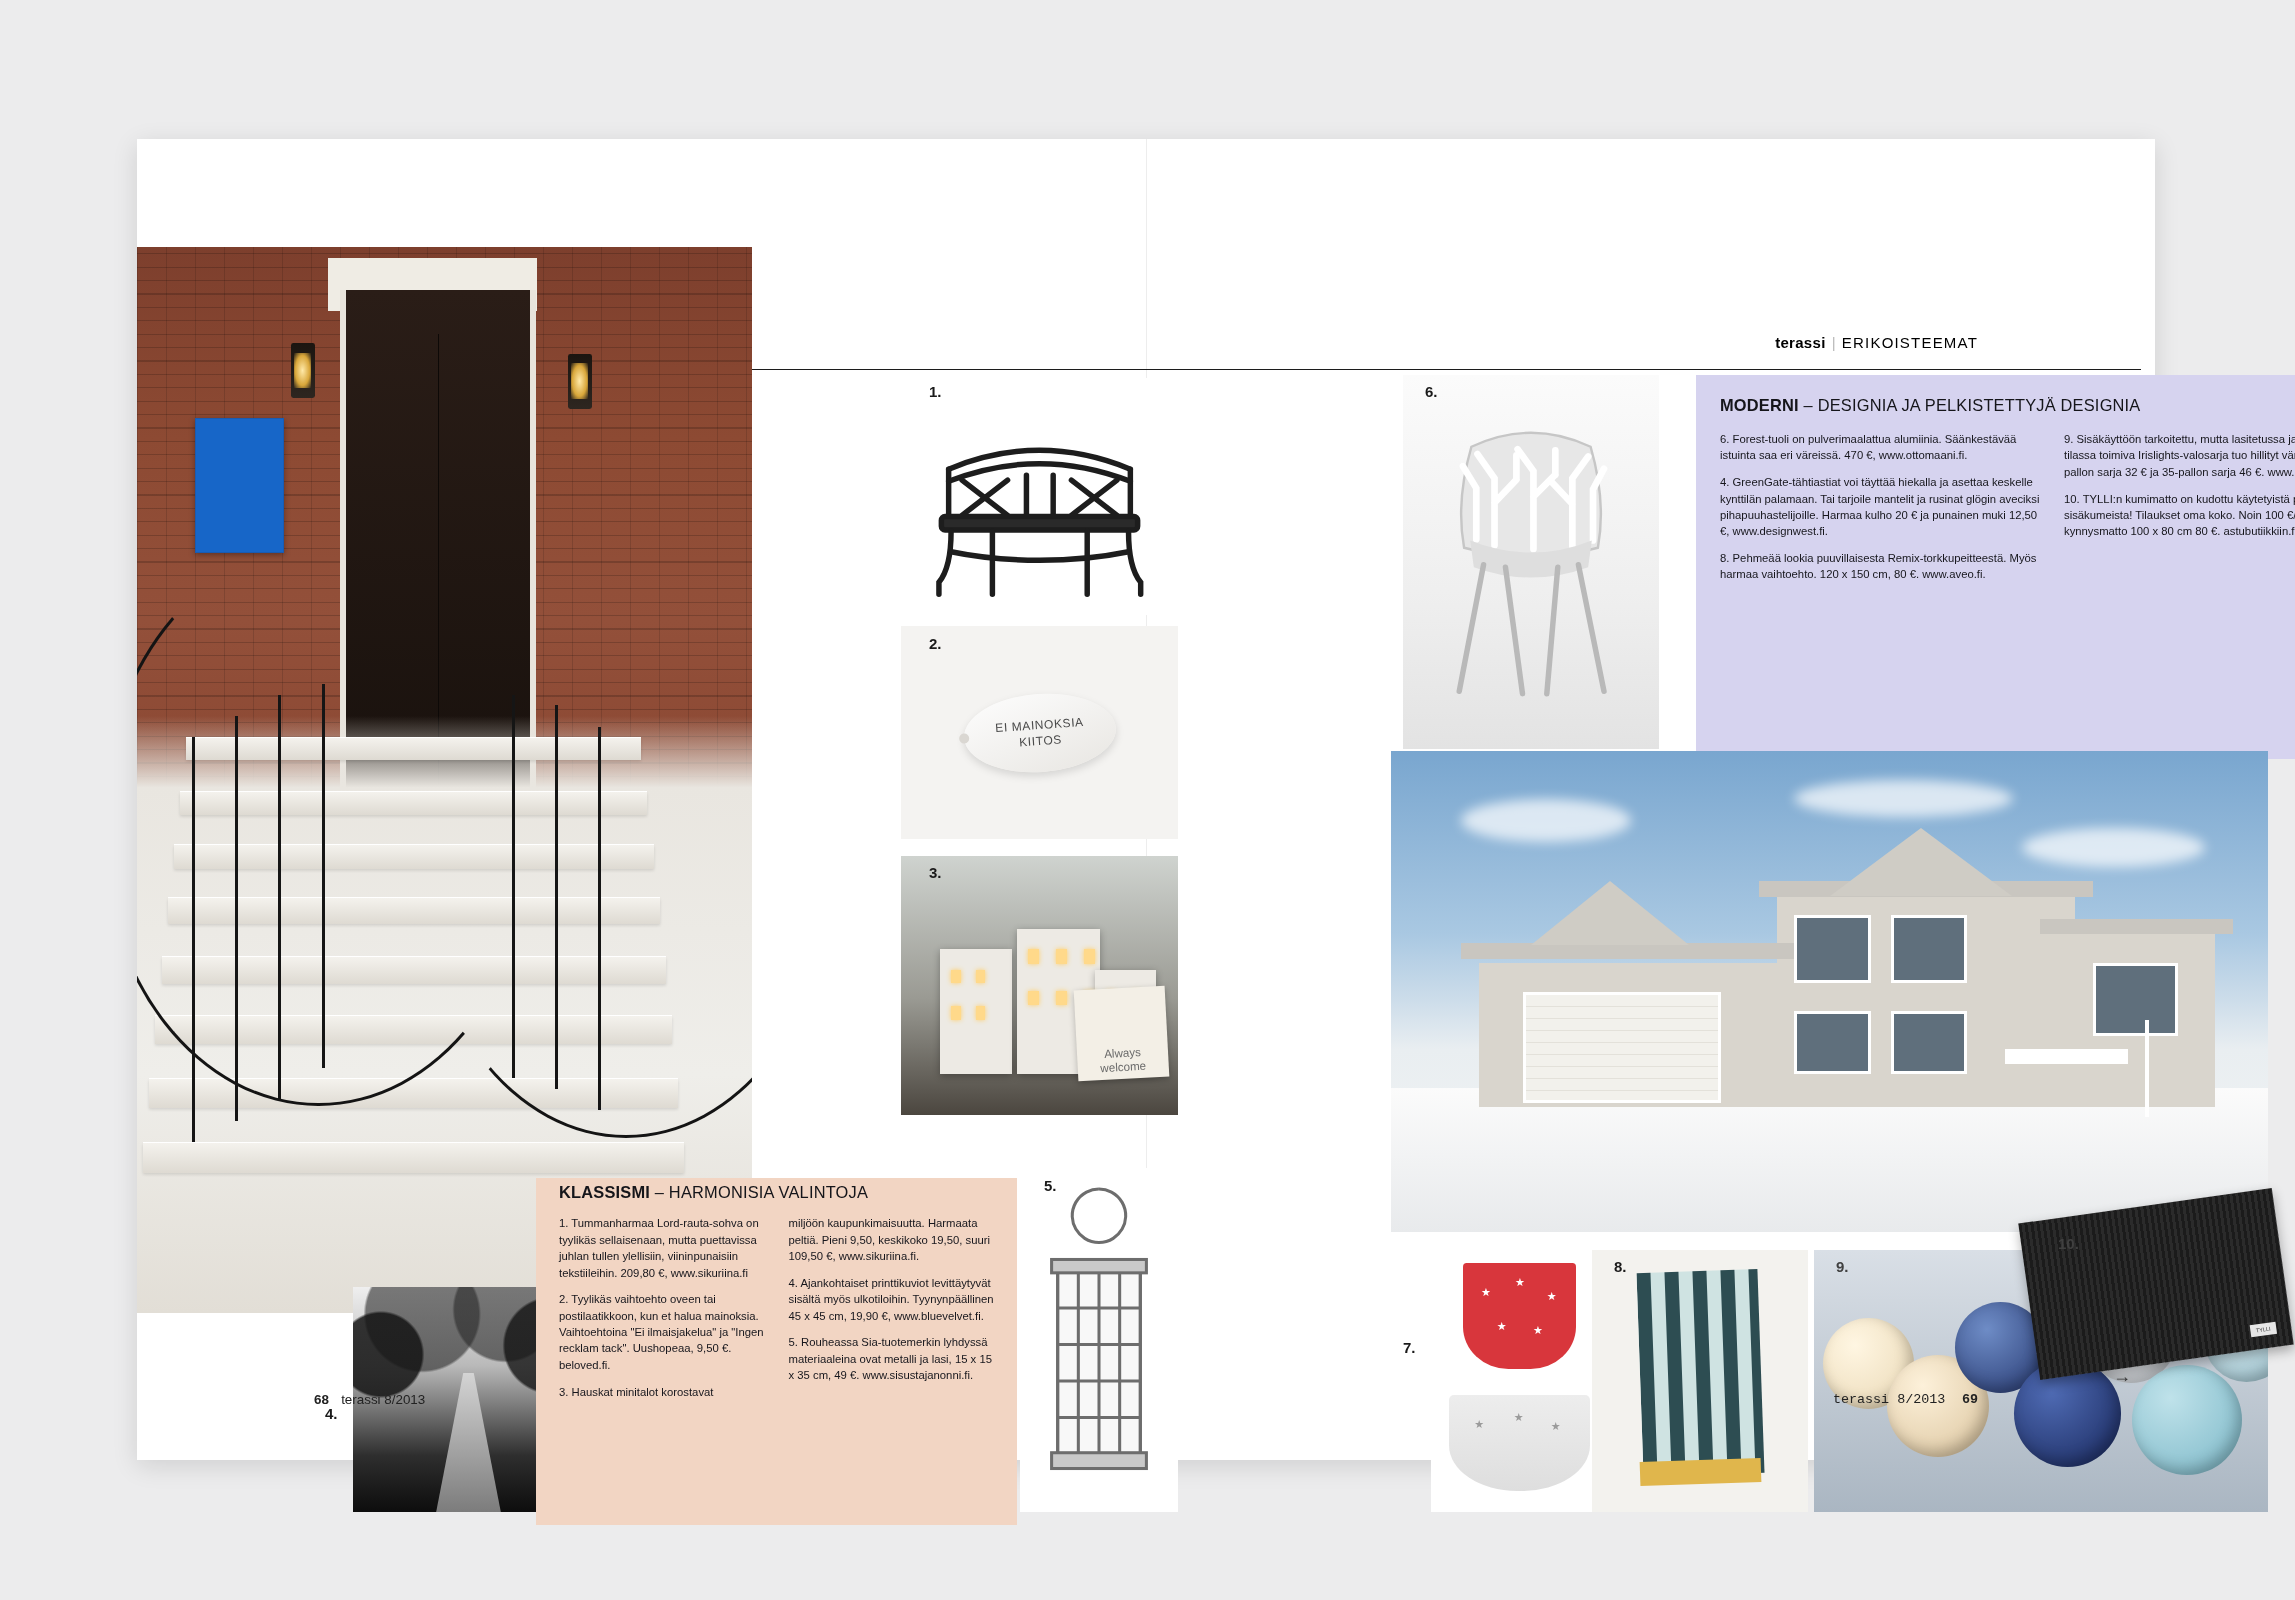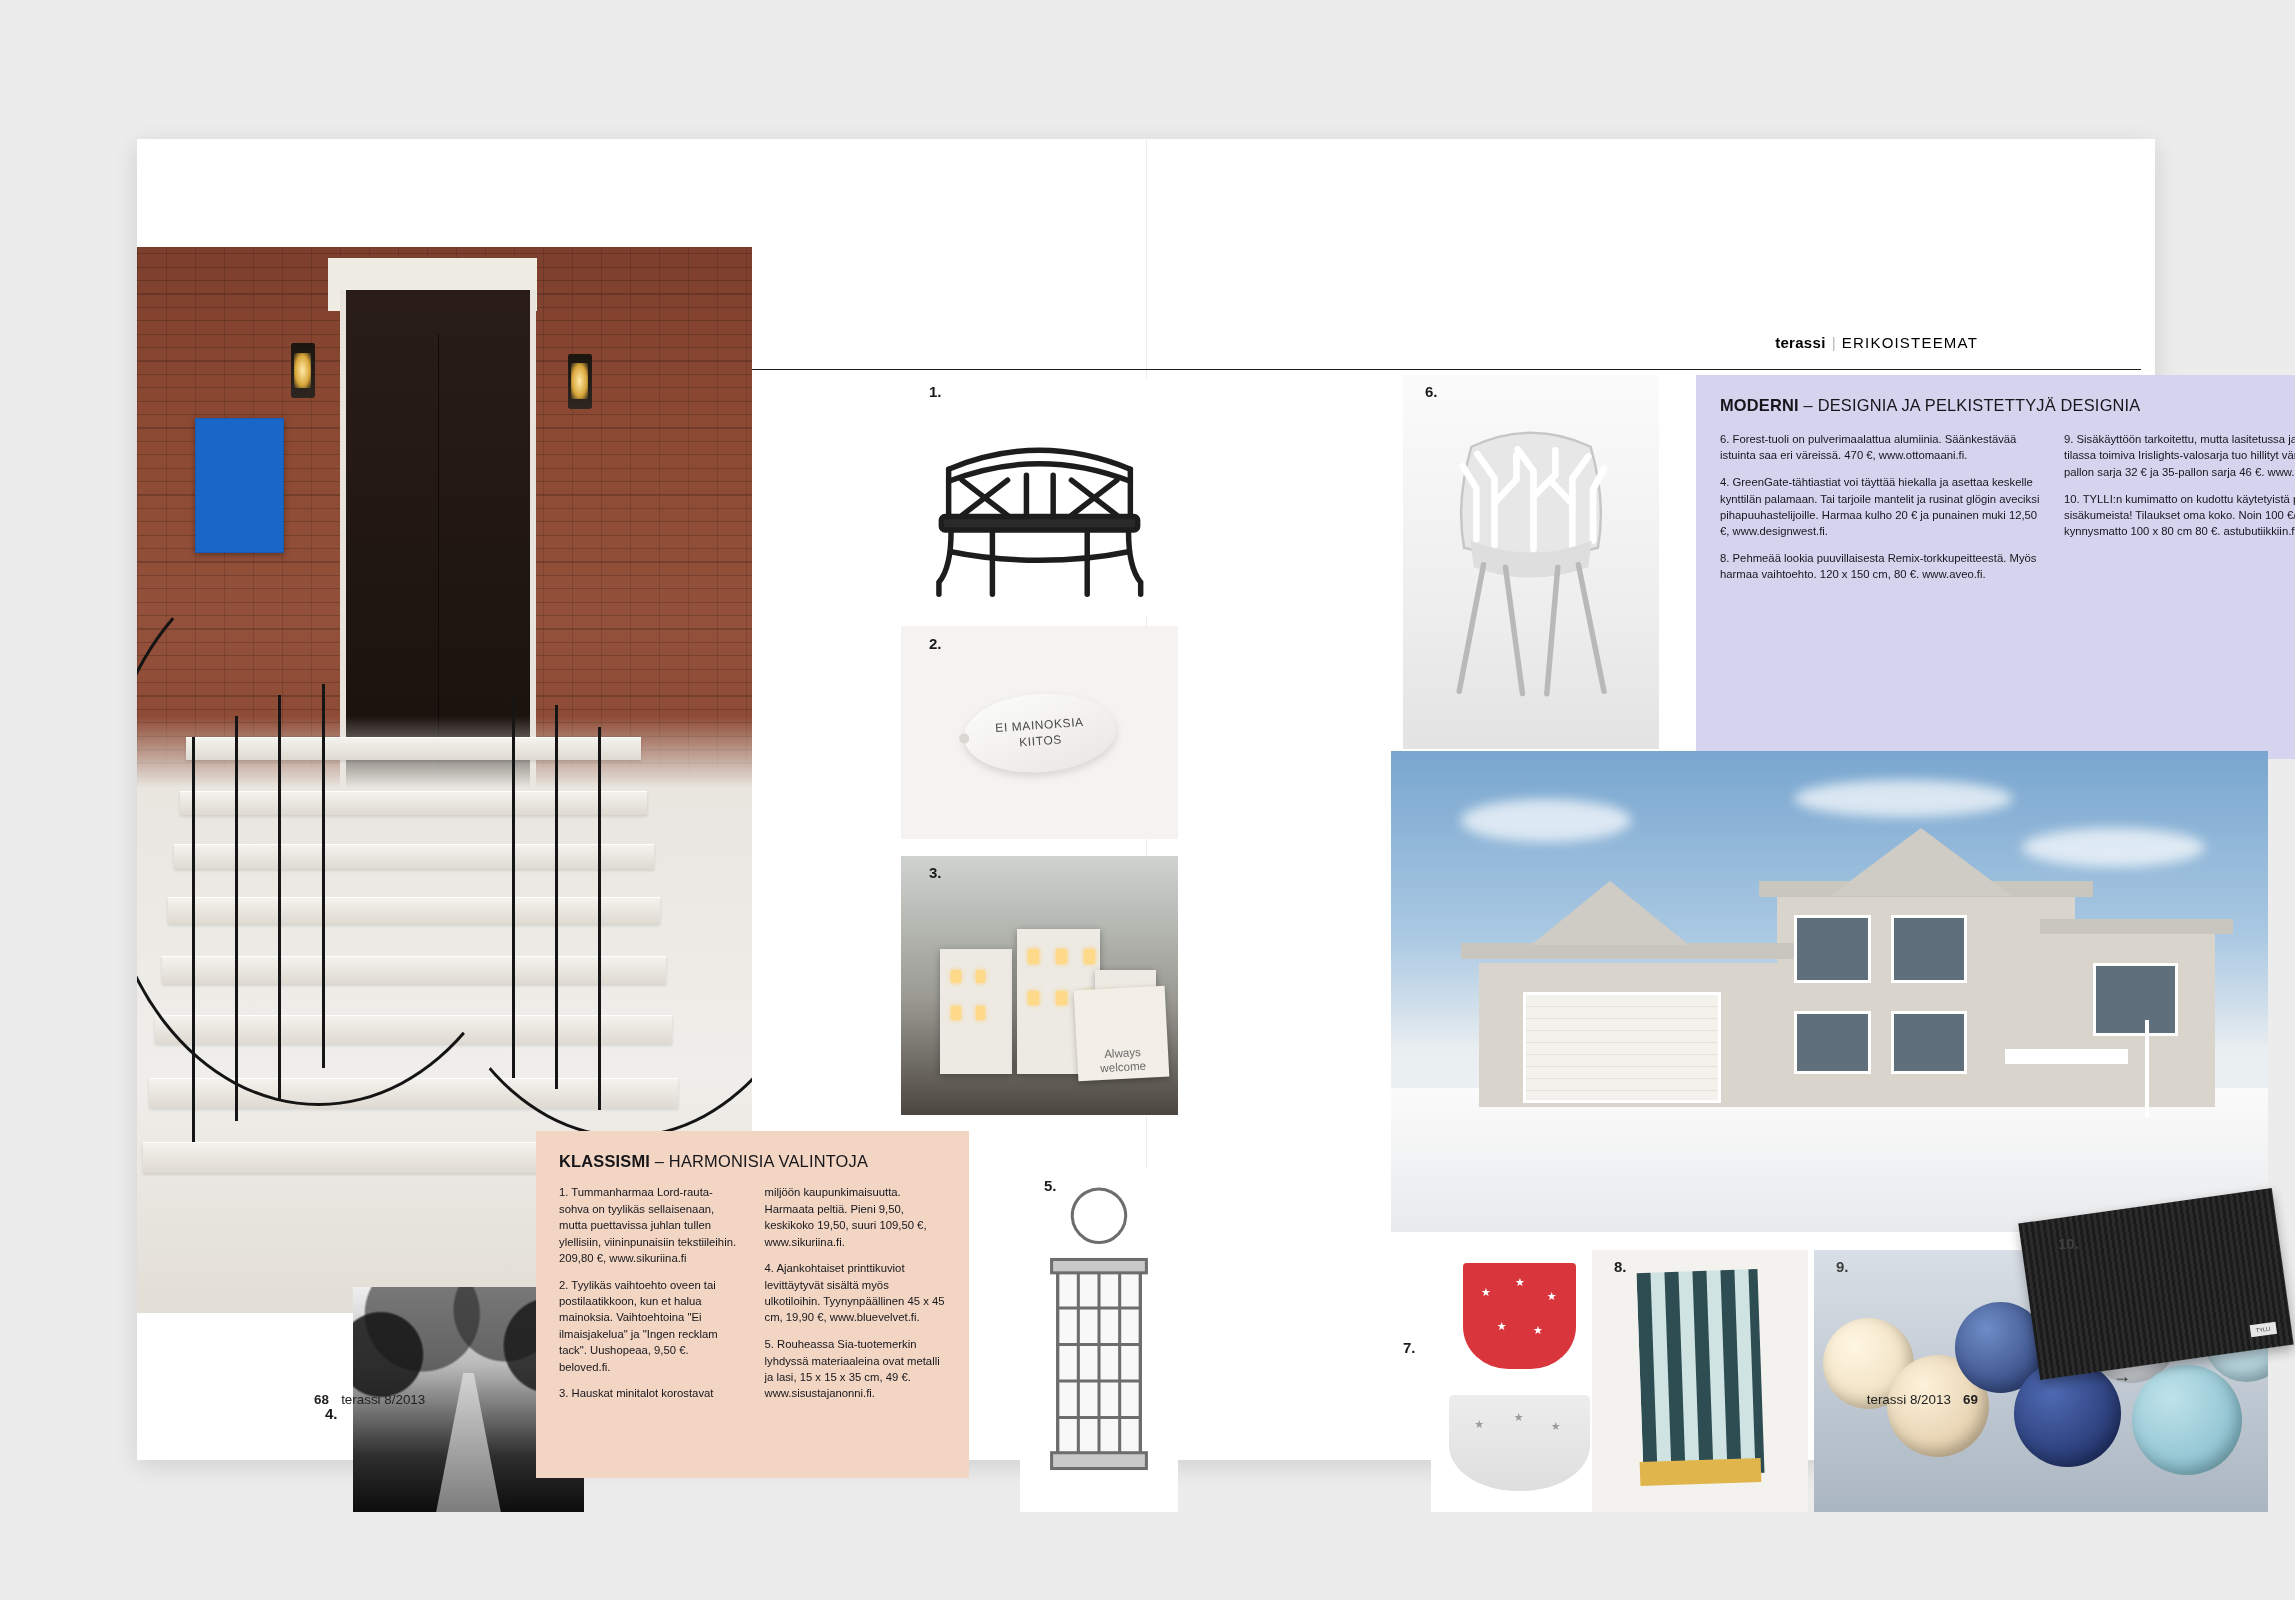--- a/index.html
+++ b/index.html
@@ -308,21 +308,21 @@
     <div class="always" style="white-space:pre-line;">Always
 welcome</div>
   </div>
 
   <div class="num" style="left:188px;top:1266px;">4.</div>
   <div class="ph" id="pillow" style="left:216px;top:1148px;width:231px;height:225px;">
     <div class="road"></div>
     <div class="trees"></div>
   </div>
 
-  <div class="panel classic" style="left:399px;top:992px;width:433px;height:347px;padding:21px 23px;box-sizing:border-box;">
+  <div class="panel classic" style="left:399px;top:1039px;width:481px;height:347px;padding:5px 23px;box-sizing:border-box;">
     <h3>
       <span>KLASSISMI</span><span class="sub"> – HARMONISIA VALINTOJA</span>
     </h3>
     <div class="cols" style="margin-top:13.4px;">
       <div class="col">
         <p>1. Tummanharmaa Lord-rauta-sohva on tyylikäs sellaisenaan, mutta puettavissa juhlan tullen ylellisiin, viininpunaisiin tekstiileihin. 209,80 €, www.sikuriina.fi</p>
         <p>2. Tyylikäs vaihtoehto oveen tai postilaatikkoon, kun et halua mainoksia. Vaihtoehtoina "Ei ilmaisjakelua" ja "Ingen recklam tack". Uushopeaa, 9,50 €. beloved.fi.</p>
         <p>3. Hauskat minitalot korostavat</p>
       </div>
       <div class="col">
@@ -452,19 +452,19 @@
     <div class="ball" style="left:86%;top:18%;width:85px;height:85px;background:radial-gradient(circle at 35% 30%,#d6e9ef,#9cc3cf);"></div>
   </div>
 
   <div class="num white" style="left:1921px;top:1096px;z-index:60;">10.</div>
   <div class="ph" id="mat" style="left:1891px;top:1066px;width:256px;height:158px;">
     <div class="tab">TYLLI</div>
   </div>
 
   <div class="arrow" style="left:1976px;top:1227px;">→</div>
 
-  <div class="folio" style="right:177px;top:1253px;text-align:right;">
+  <div class="folio" style="right:177px;top:1253px;text-align:right;font-family:Liberation Mono, monospace;">
     <span>terassi 8/2013</span>
     <span class="pg" style="margin-left:8.5px;">69</span>
   </div>
 
 </div>
 
 
 </body></html>

